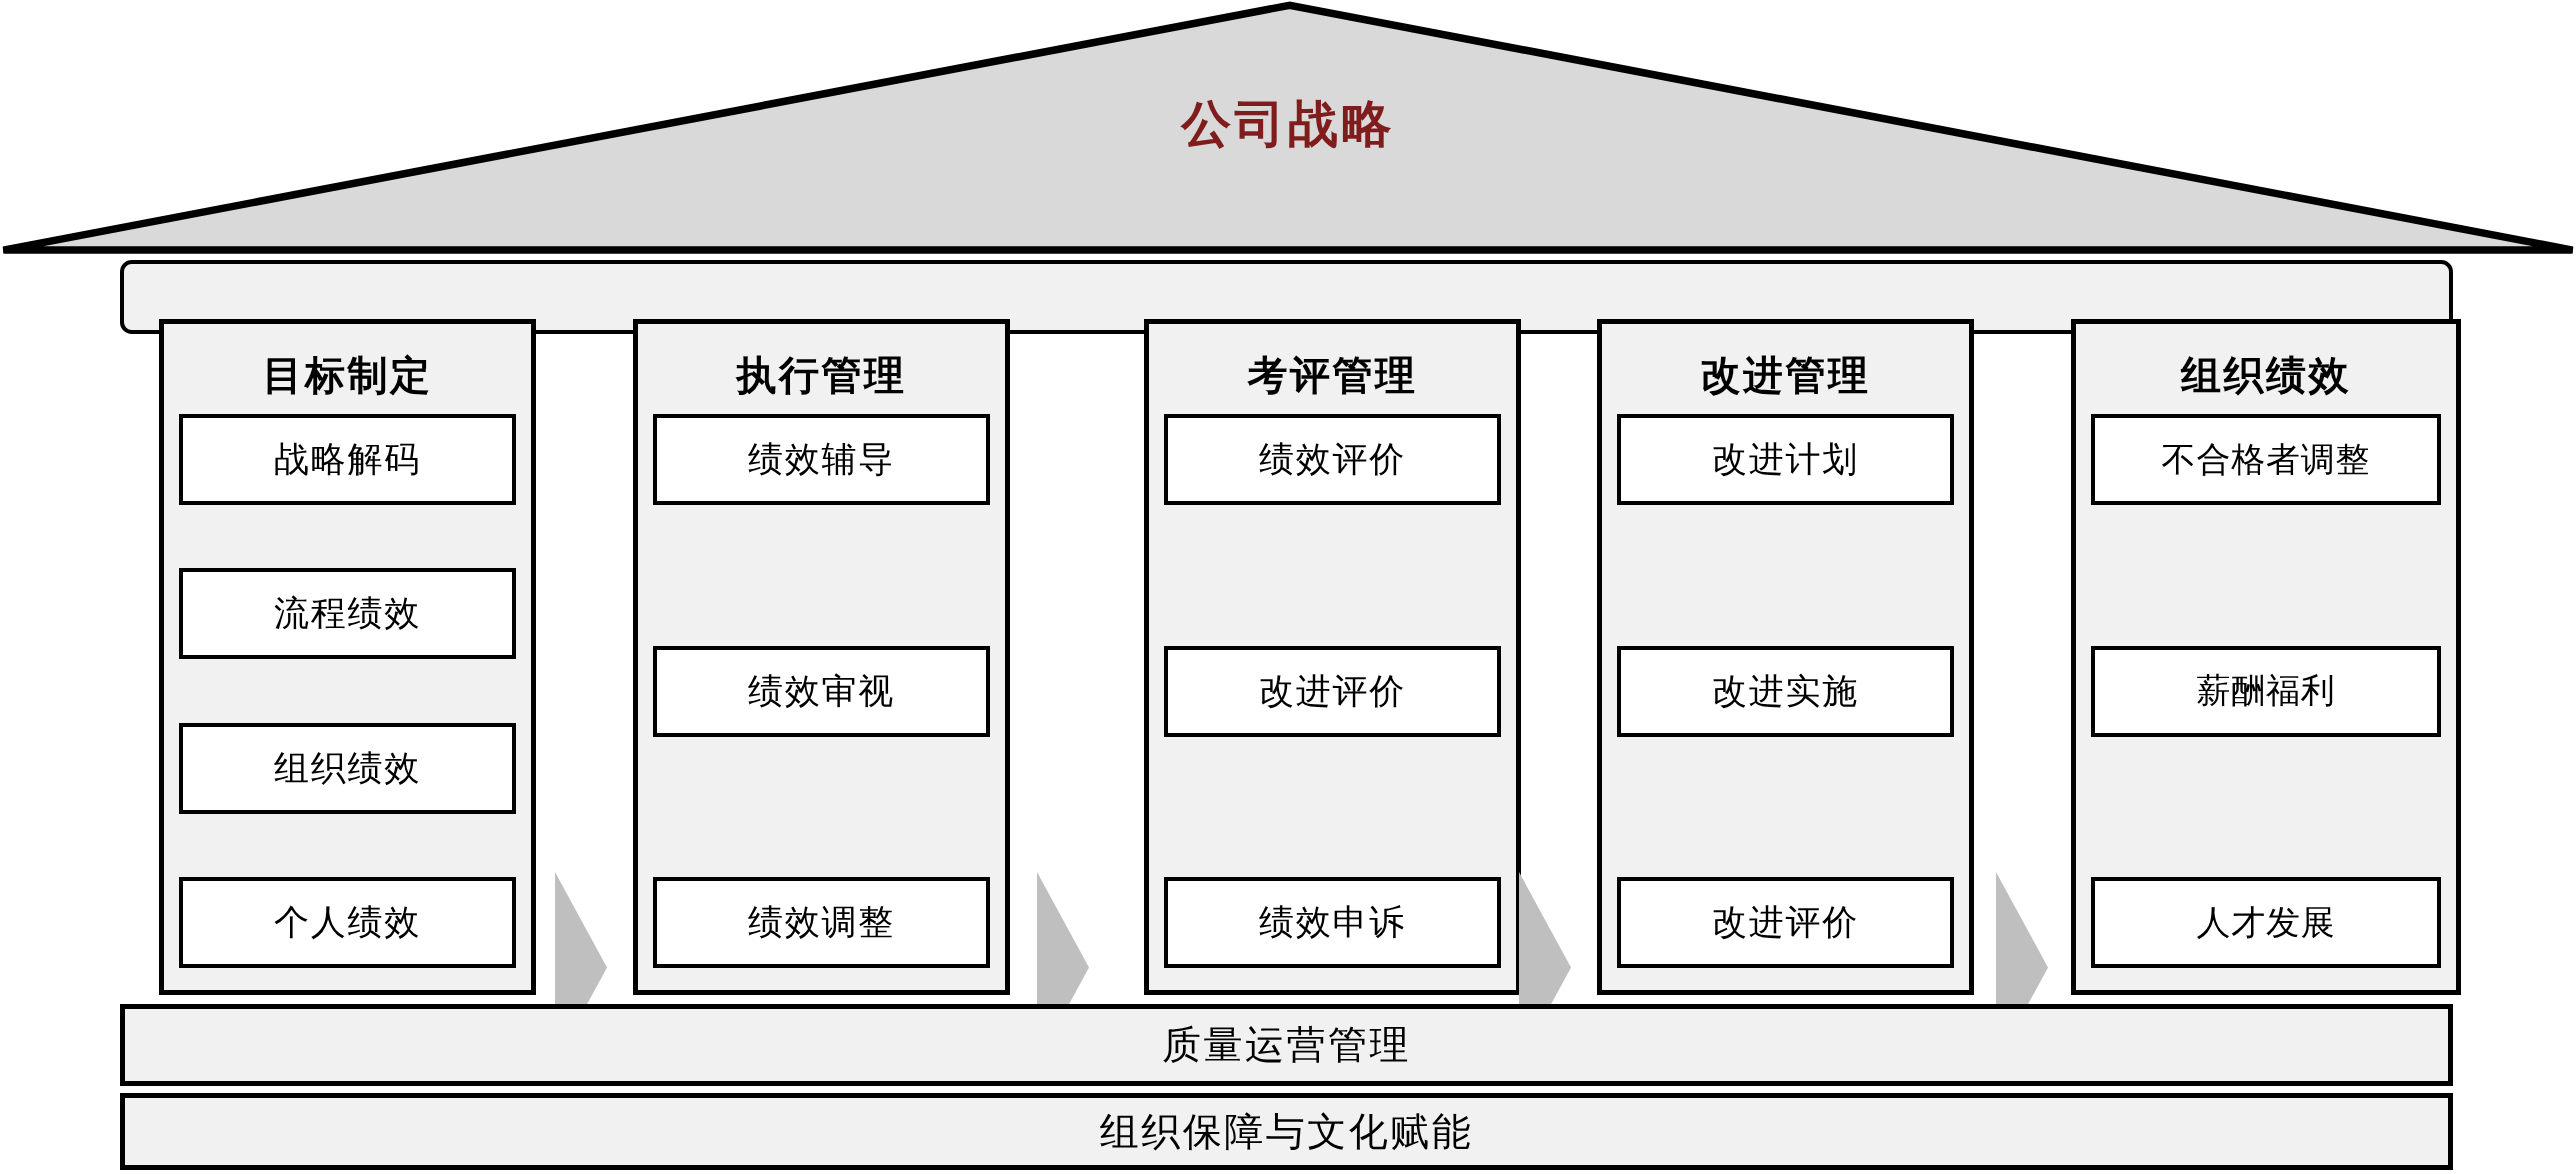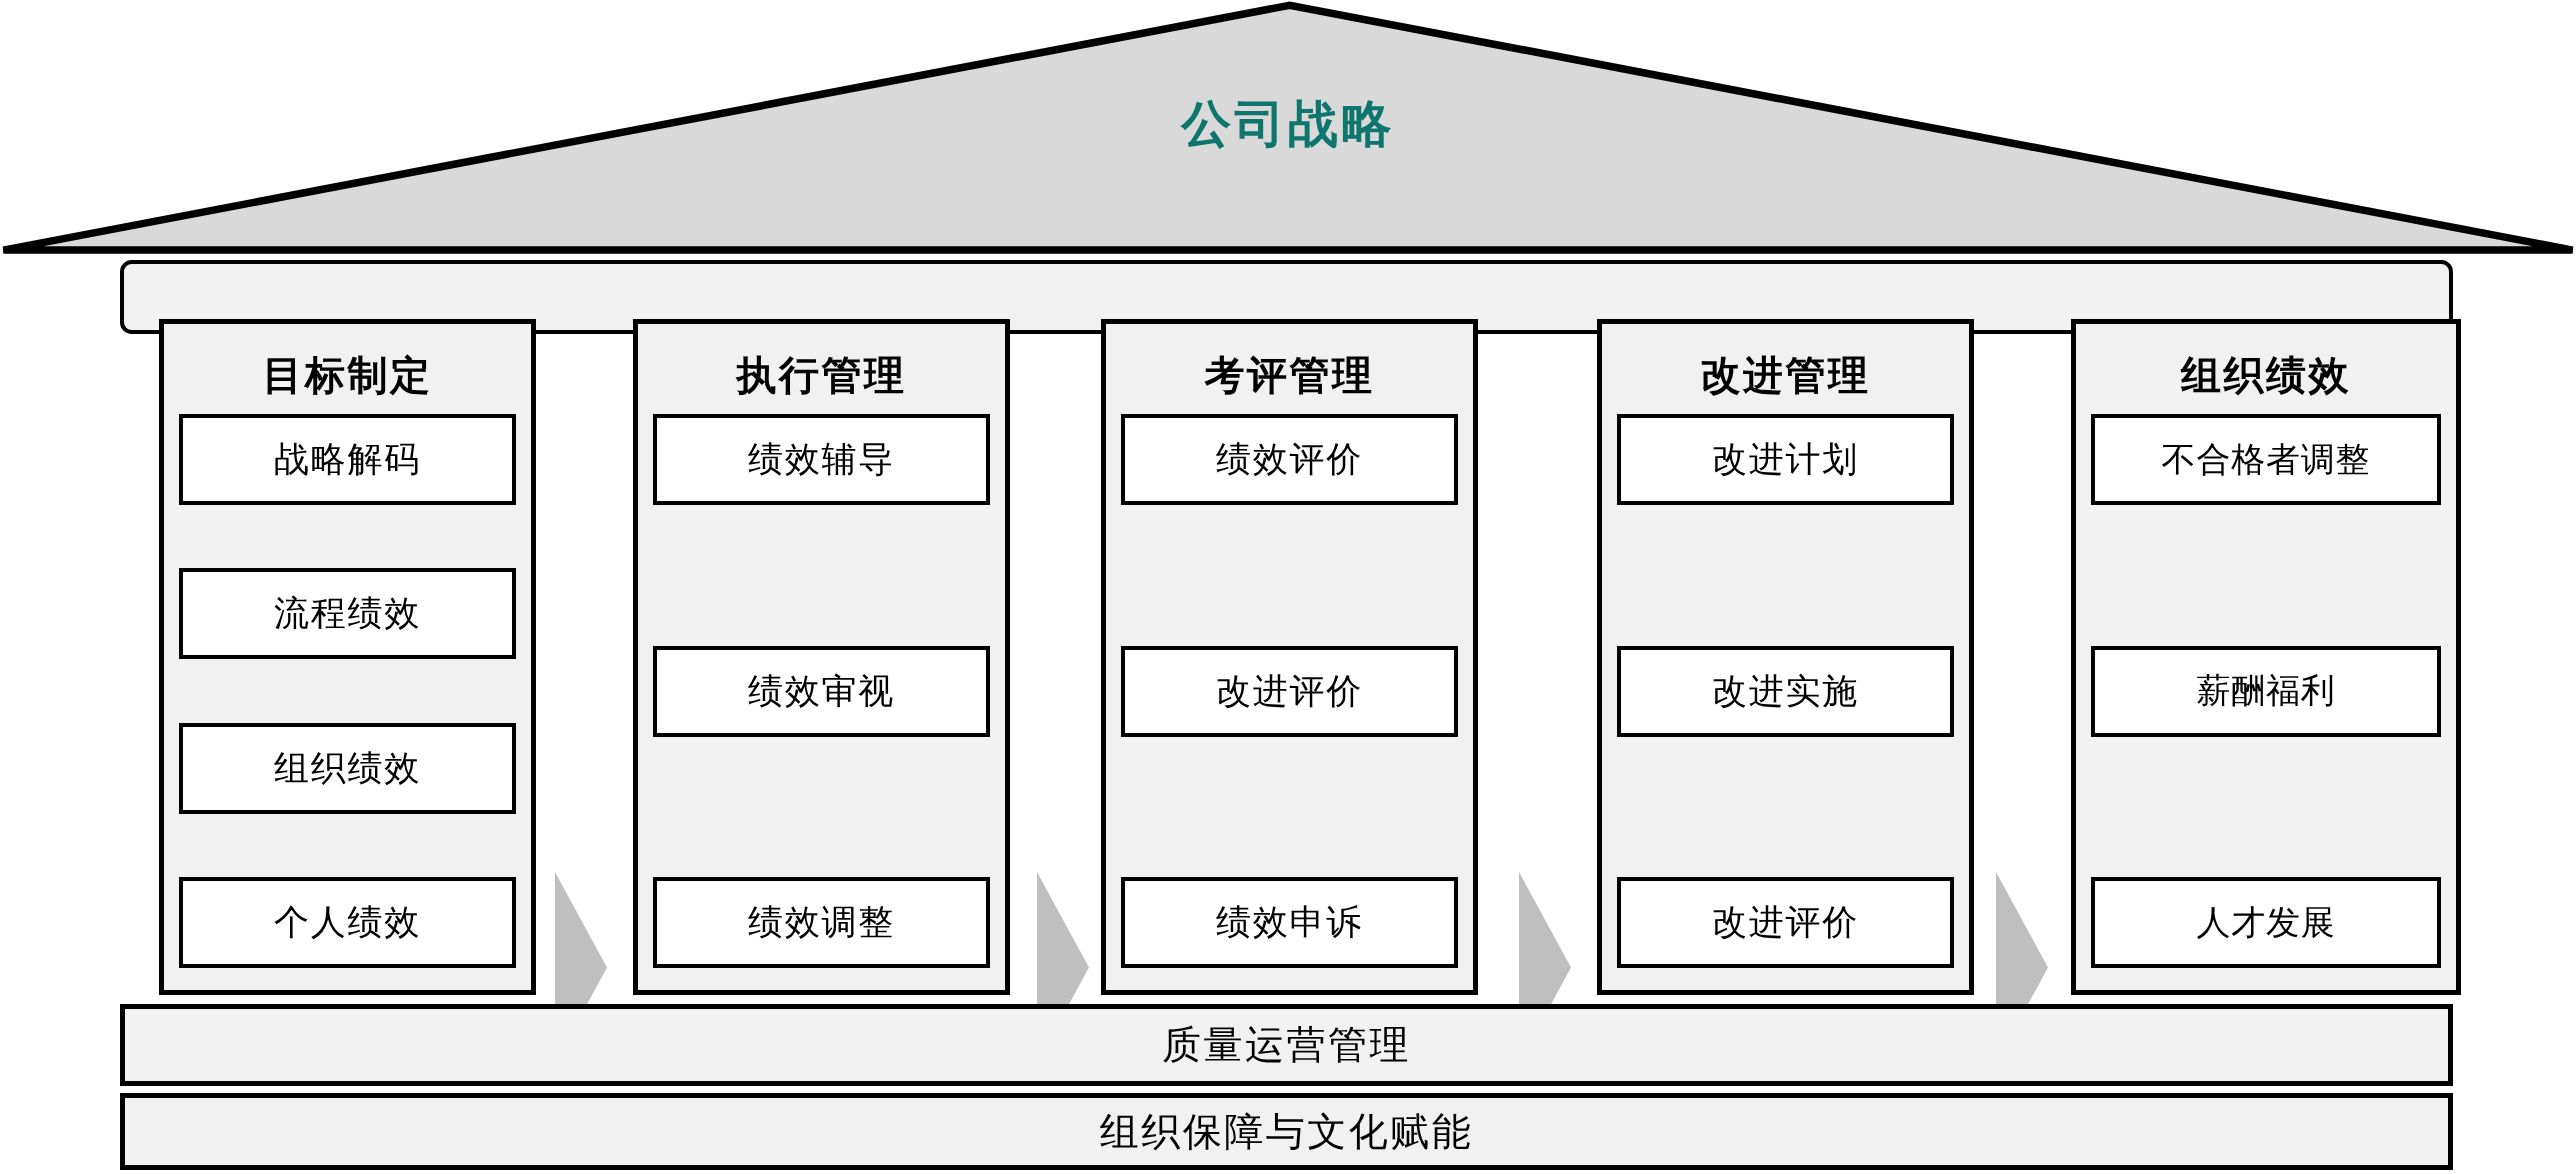--- a/index.html
+++ b/index.html
@@ -32,21 +32,21 @@
 
   .roof-title {
     position: absolute;
     left: 0;
     top: 91px;
     width: 2576px;
     text-align: center;
     font-size: 50px;
     font-weight: bold;
     letter-spacing: 3.4px;
-    color: #0f766e;
+    color: #7f1d1d;
     pointer-events: none;
   }
 
   
   .top-rail {
     position: absolute;
     left: 120px;
     top: 260px;
     width: 2333px;
     height: 74px;
@@ -72,21 +72,21 @@
     height: 676px;
     box-sizing: border-box;
     background: #f1f1f1;
     border: 5px solid #000000;
     display: flex;
     flex-direction: column;
     align-items: center;
   }
   .pillar.p0 { left: 159px; }
   .pillar.p1 { left: 633px; }
-  .pillar.p2 { left: 1101px; }
+  .pillar.p2 { left: 1144px; }
   .pillar.p3 { left: 1597px; }
   .pillar.p4 { left: 2071px; width: 390px; }
 
   .pillar-title {
     font-size: 40px;
     font-weight: bold;
     letter-spacing: 2.5px;
     color: #000000;
     margin-top: 23.5px;
     margin-bottom: 11.7px;

